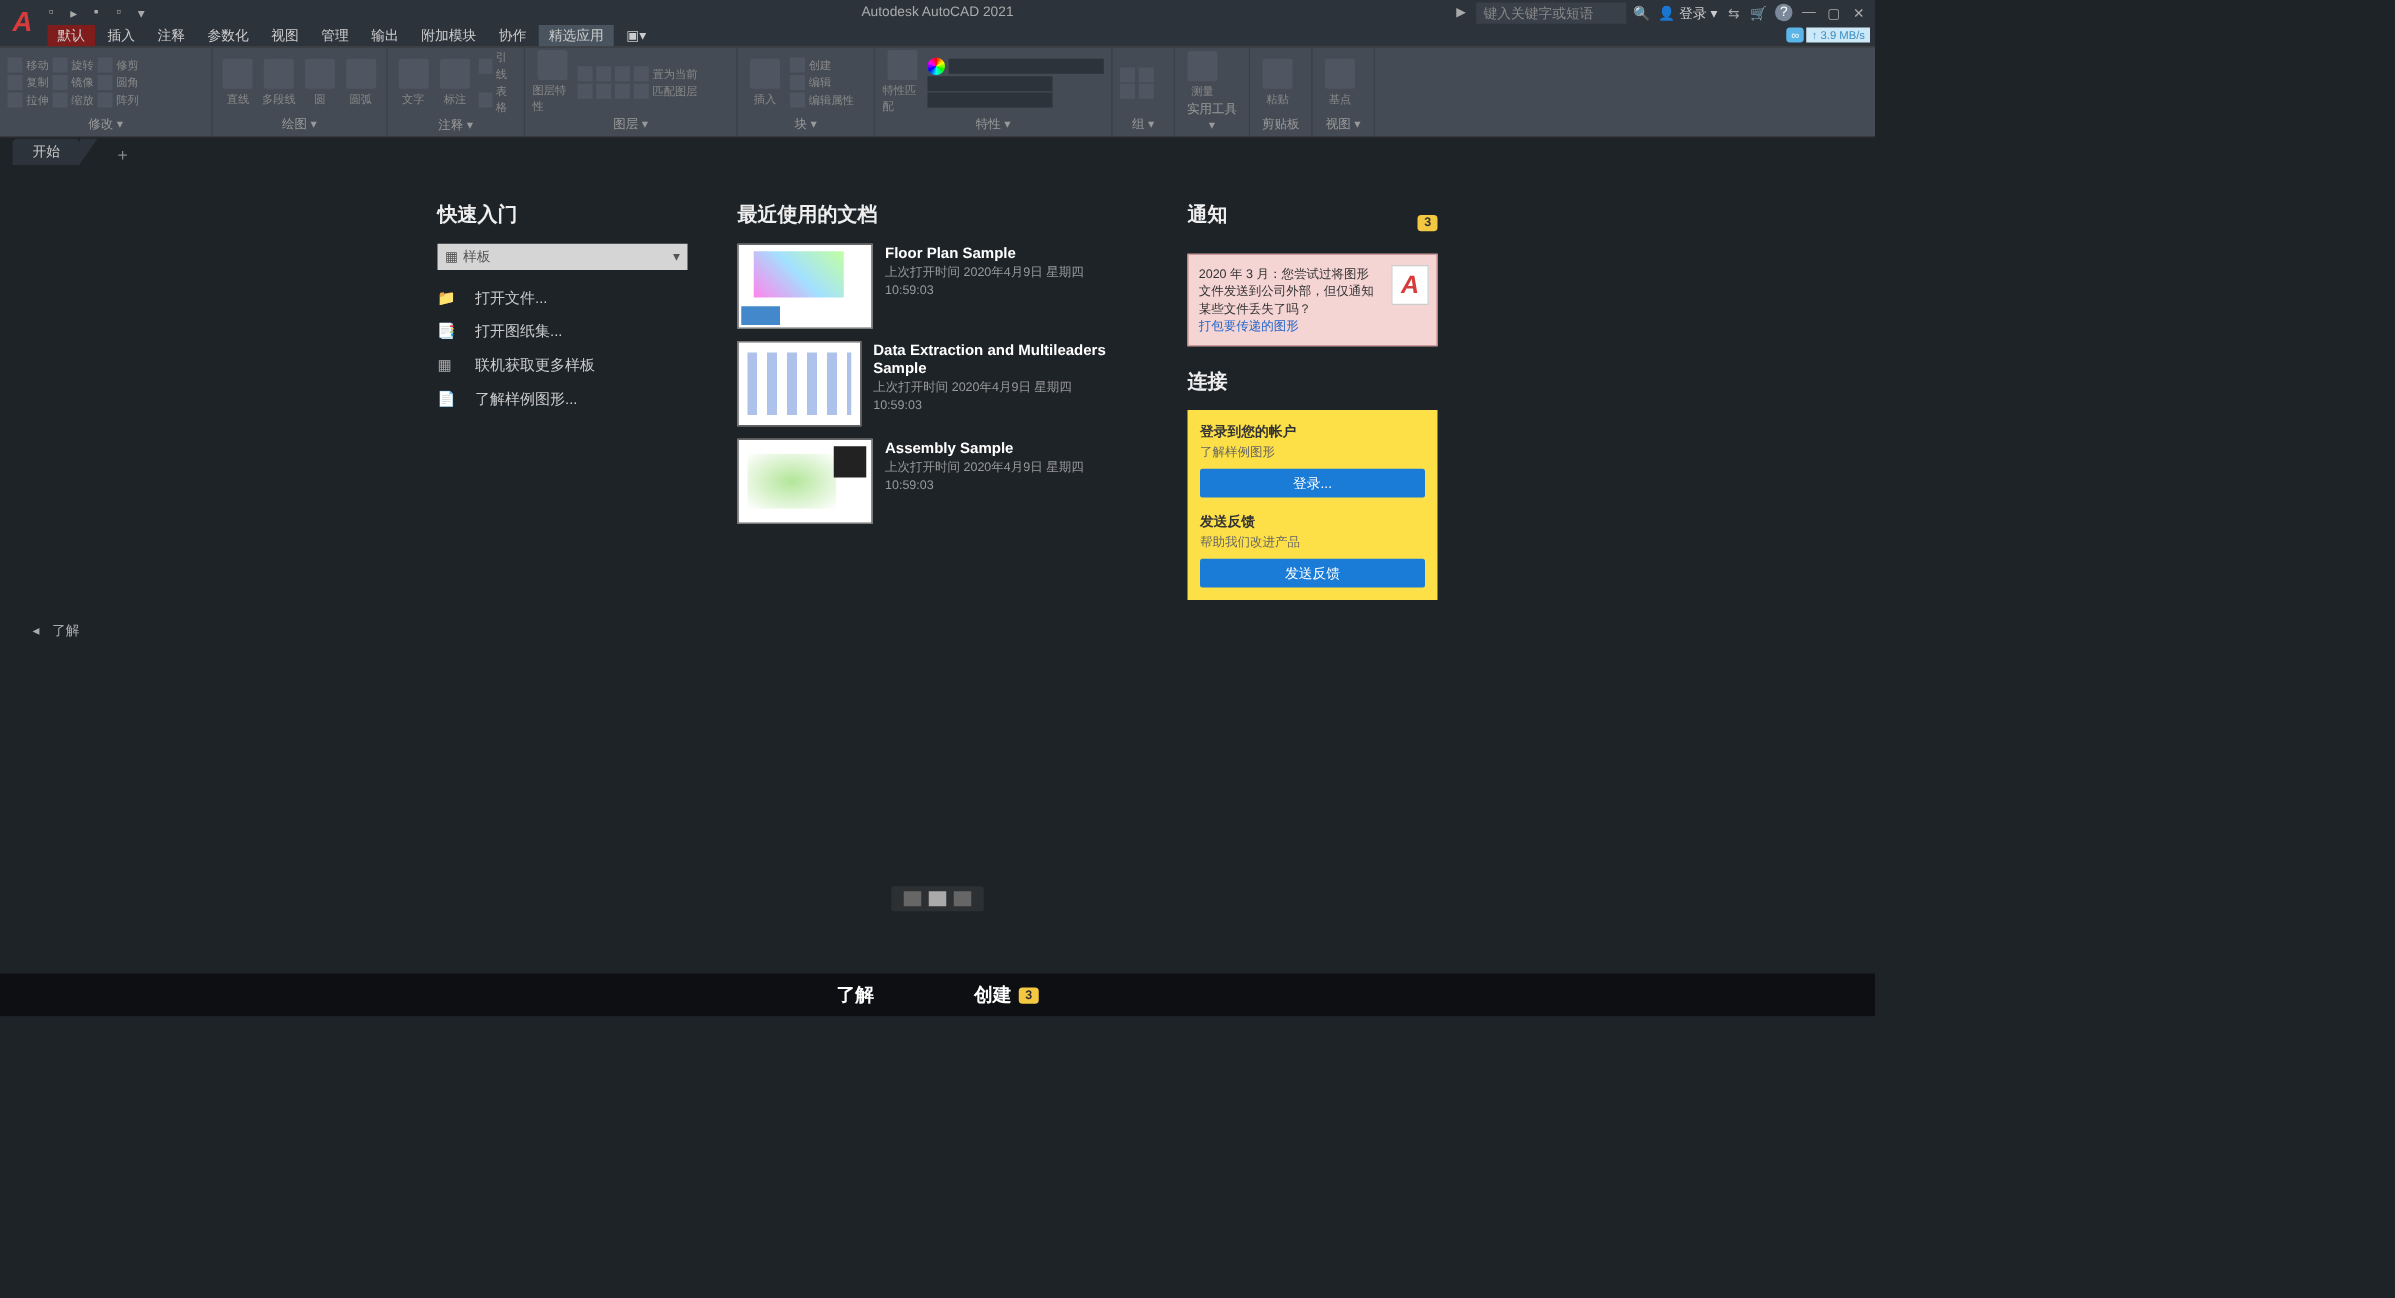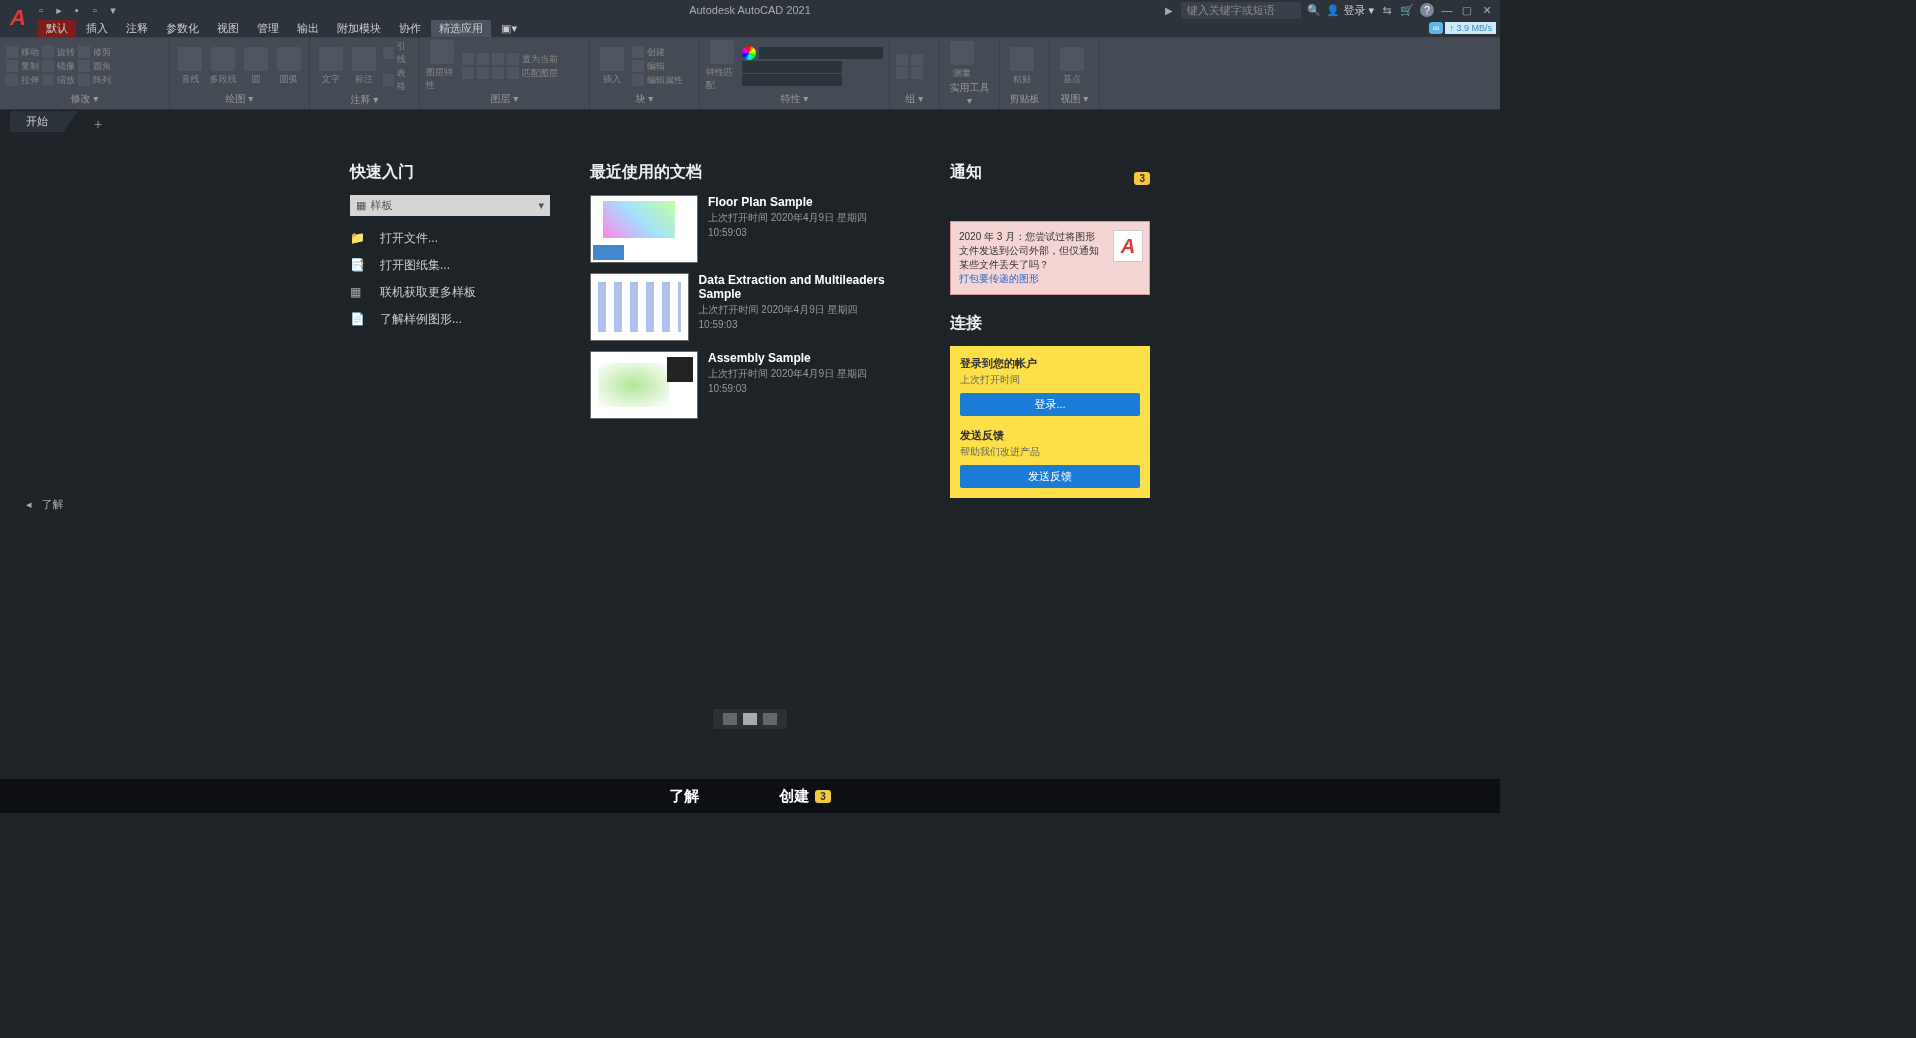--- a/index.html
+++ b/index.html
@@ -67,21 +67,21 @@
 .recent-item { display: flex; gap: 10px; }
 .recent-thumb { width: 108px; height: 68px; background: #fff; border: 1px solid #666; position: relative; overflow: hidden; }
 .recent-info { }
 .recent-name { font-size: 12px; font-weight: bold; color: #fff; }
 .recent-meta { font-size: 10px; color: #999; margin-top: 2px; }
 
 
 .right-col { width: 200px; }
 .notif-title-row { display: flex; justify-content: space-between; align-items: center; }
 .badge-yellow { background: #f5c842; color: #333; font-size: 10px; padding: 1px 5px; border-radius: 3px; font-weight: bold; }
-.notif-card { background: #f5d4d4; border: 1px solid #d09999; padding: 8px; margin-top: 26px; font-size: 10px; color: #333; position: relative; }
+.notif-card { background: #f5d4d4; border: 1px solid #d09999; padding: 8px; margin-top: 8px; font-size: 10px; color: #333; position: relative; }
 .notif-card a { color: #2266cc; text-decoration: none; }
 .notif-logo { position: absolute; right: 6px; top: 8px; width: 30px; height: 32px; background: #fff; border: 1px solid #ccc; display: flex; align-items: center; justify-content: center; }
 .notif-logo-a { color: #d83b3b; font-size: 20px; font-weight: bold; font-style: italic; }
 
 .connect-card { background: #fde047; padding: 10px; }
 .connect-section-title { font-size: 11px; font-weight: bold; color: #333; }
 .connect-section-sub { font-size: 10px; color: #666; margin-top: 2px; }
 .blue-btn { background: #1b7cd8; color: #fff; text-align: center; padding: 4px; font-size: 11px; margin-top: 6px; border-radius: 2px; }
 
 
@@ -447,21 +447,21 @@
         <div style="padding-right:36px;">2020 年 3 月：您尝试过将图形文件发送到公司外部，但仅通知某些文件丢失了吗？</div>
         <a href="#">打包要传递的图形</a>
         <div class="notif-logo">
             <span class="notif-logo-a">A</span>
           </div>
       </div>
 
       <div class="col-title" style="margin-top:18px;">连接</div>
       <div class="connect-card">
         <div class="connect-section-title">登录到您的帐户</div>
-        <div class="connect-section-sub">上次打开时间</div>
+        <div class="connect-section-sub">了解样例图形</div>
         <div class="blue-btn">登录...</div>
         <div style="height:12px;"></div>
         <div class="connect-section-title">发送反馈</div>
         <div class="connect-section-sub">帮助我们改进产品</div>
         <div class="blue-btn">发送反馈</div>
       </div>
     </div>
   </div>
 
   <div class="view-toggle">

